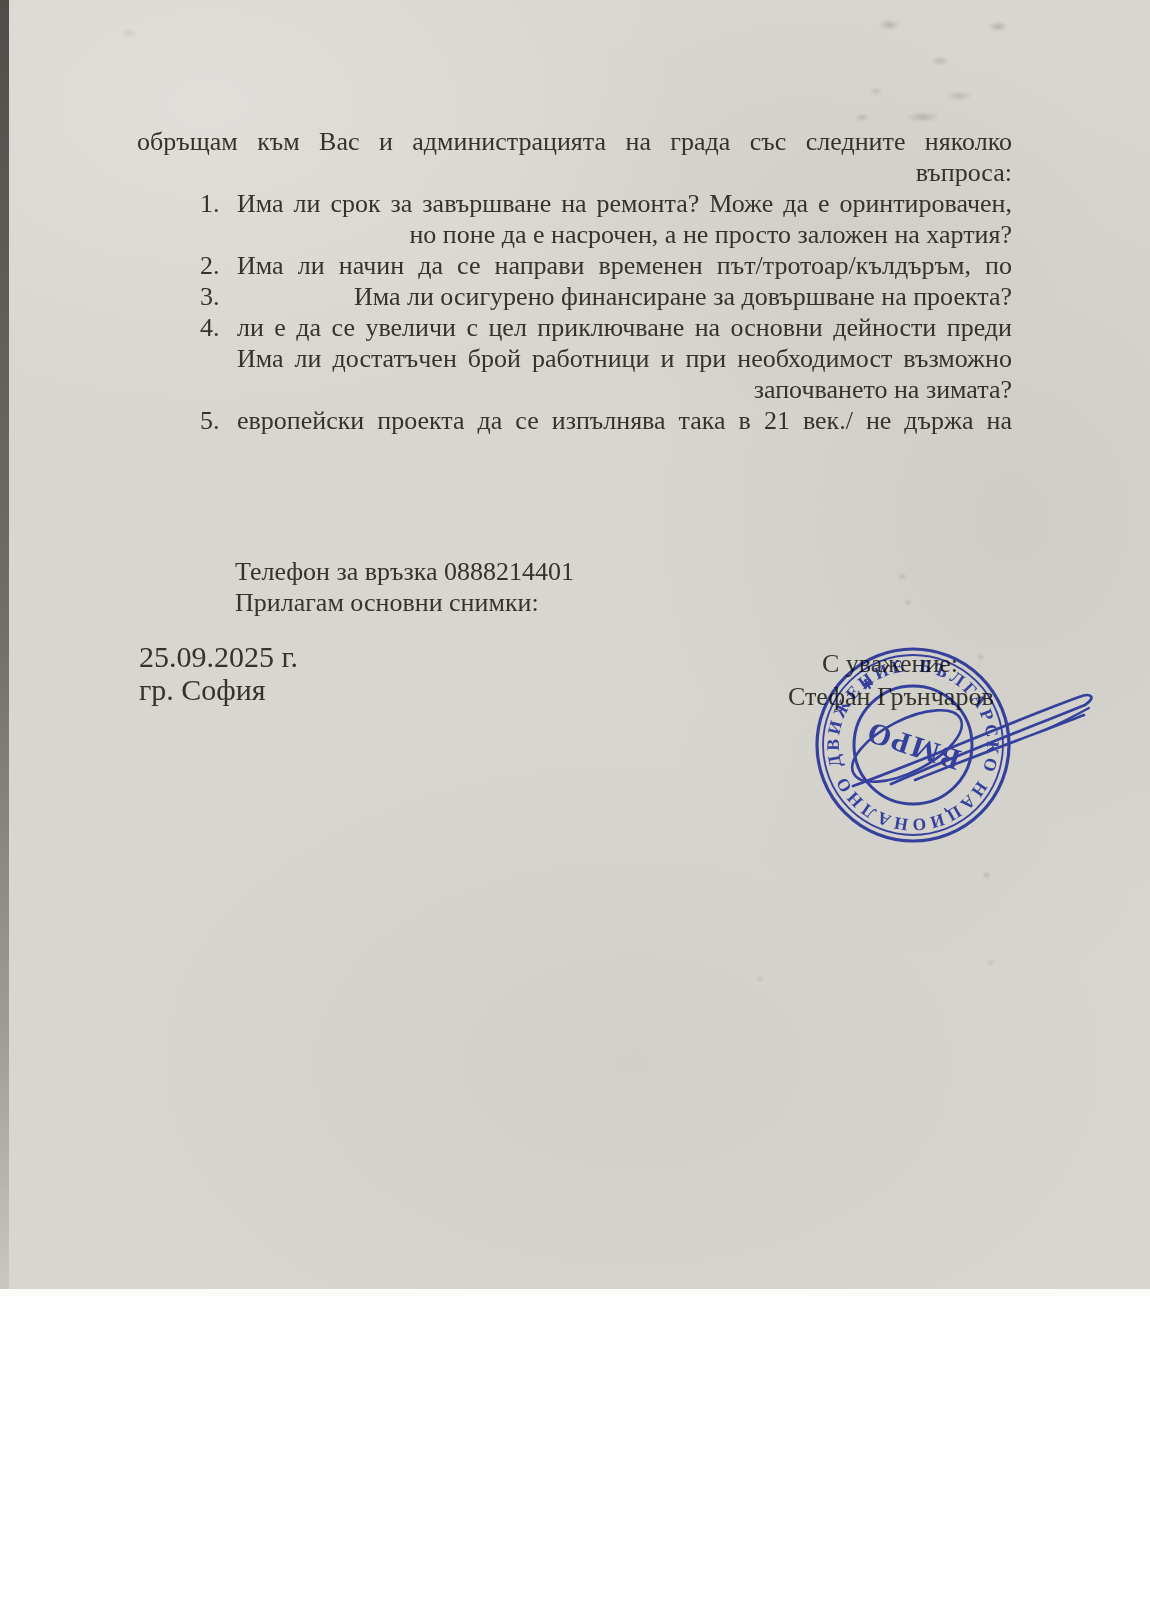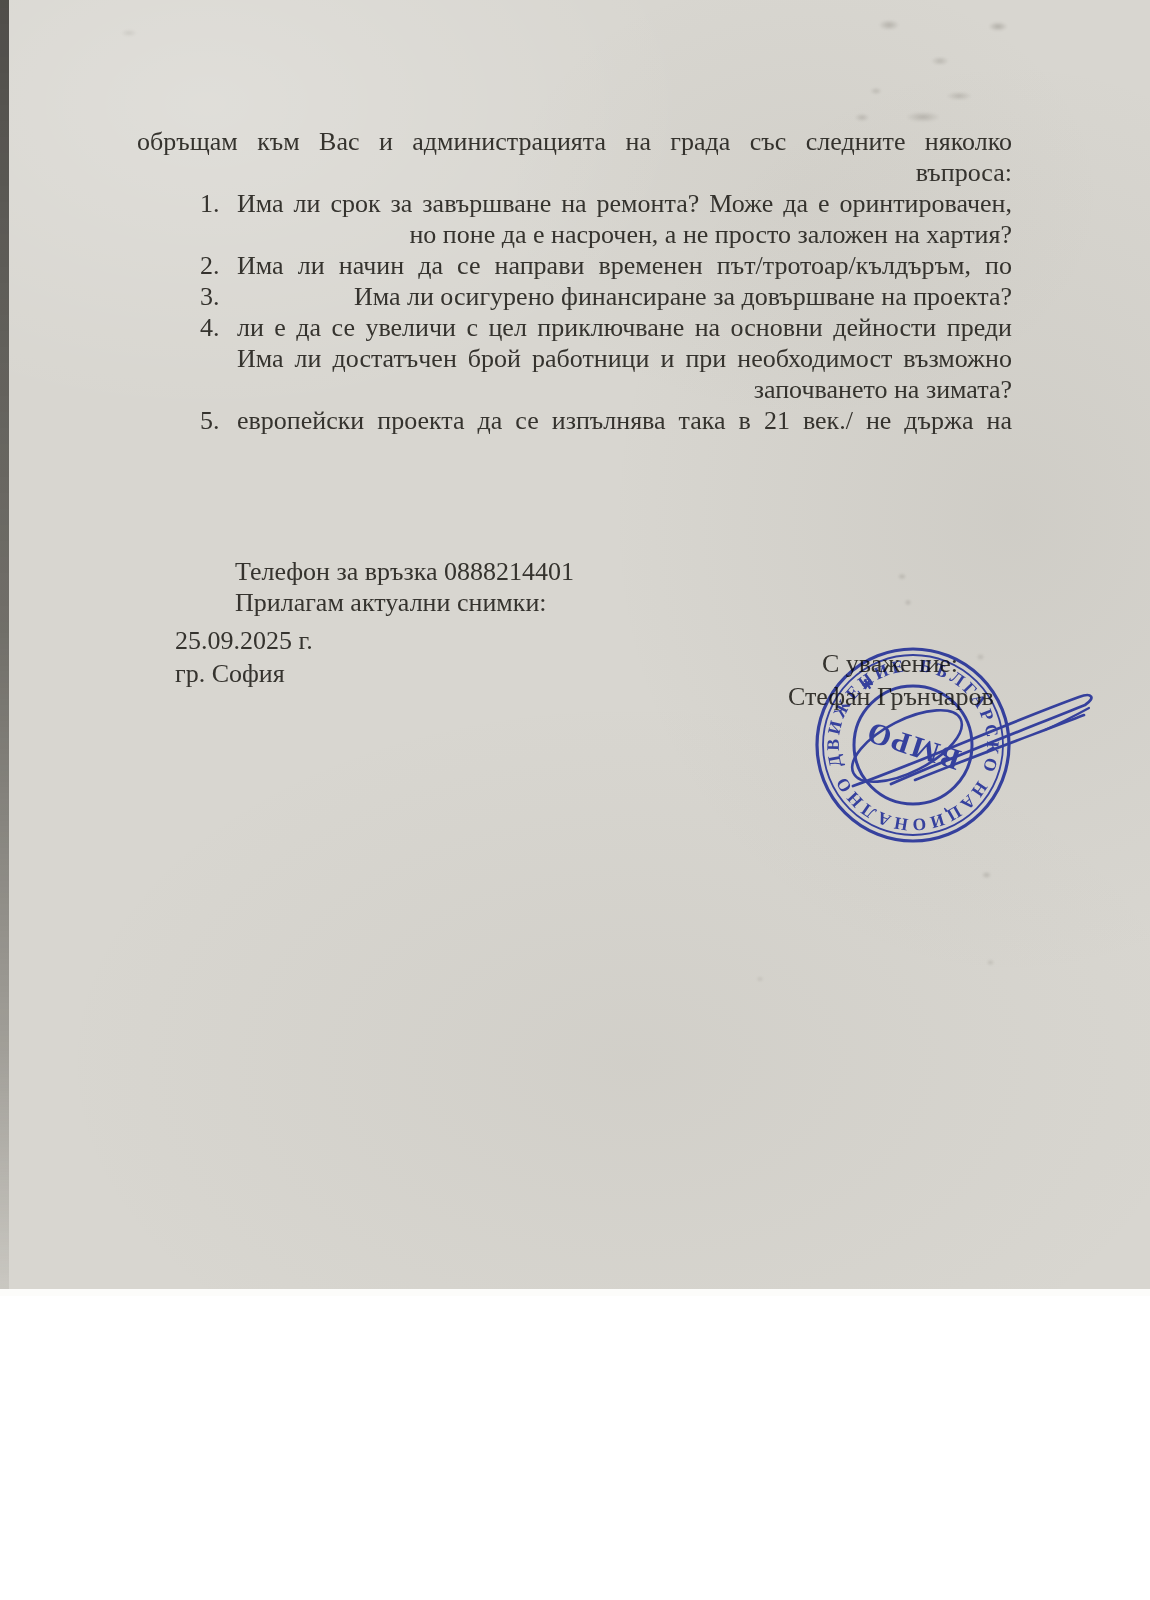--- a/index.html
+++ b/index.html
@@ -46,22 +46,22 @@
            font-size: 26px; line-height: 31px; }
   .q-list { position: absolute; left: 200px; top: 188px; width: 812px;
             font-size: 26px; line-height: 31px; }
   .q-item { display: flex; }
   .q-num  { width: 37px; flex: 0 0 37px; }
   .q-lines { width: 775px; }
   .stretch { text-align: justify; text-align-last: justify; }
   .plain   { text-align: right; }
   .contact { position: absolute; left: 205px; top: 556px;
              font-size: 26px; line-height: 31px; margin-left: 30px; }
-  .date-block { position: absolute; left: 139px; top: 624px;
-                font-size: 26px; line-height: 33px; margin-left: 36px; }
+  .date-block { position: absolute; left: 139px; top: 640px;
+                font-size: 30px; line-height: 33px; }
   .sig-block { position: absolute; left: 788px; top: 647px; width: 250px;
                font-size: 26px; line-height: 33px; }
   .sig-closing { display: block; margin-left: 34px; }
   .stamp-wrap {
     position: absolute; left: 795px; top: 634px; width: 312px; height: 232px;
     mix-blend-mode: multiply; opacity: 0.92;
     filter: blur(0.3px);
   }
   .stamp-wrap svg { width: 100%; height: 100%; }
 </style>
@@ -126,21 +126,21 @@
     <div class="q-item">
       <div class="q-num">5.</div>
       <div class="q-lines">
         <div class="stretch">европейски проекта да се изпълнява така в 21 век./ не държа на</div>
       </div>
     </div>
   </div>
 
   <div class="contact">
     <div>Телефон за връзка 0888214401</div>
-    <div>Прилагам актуални снимки:</div>
+    <div>Прилагам основни снимки:</div>
   </div>
 
   <div class="date-block">
     <div>25.09.2025 г.</div>
     <div>гр. София</div>
   </div>
 
   <div class="sig-block">
     <span class="sig-closing">С уважение:</span>
     <span>Стефан Грънчаров</span>

